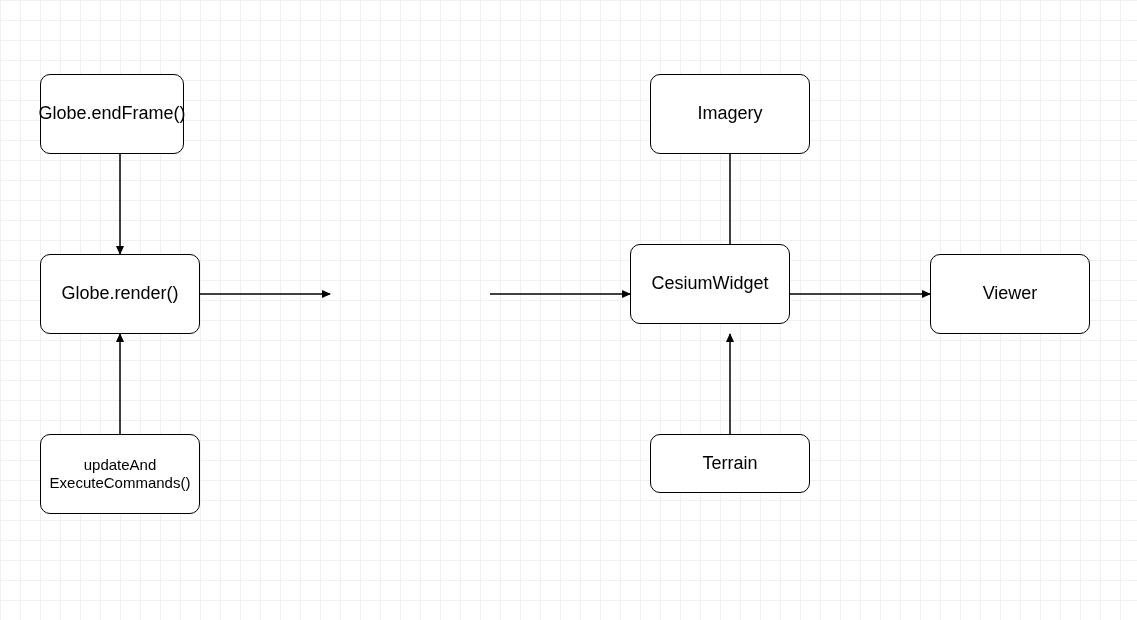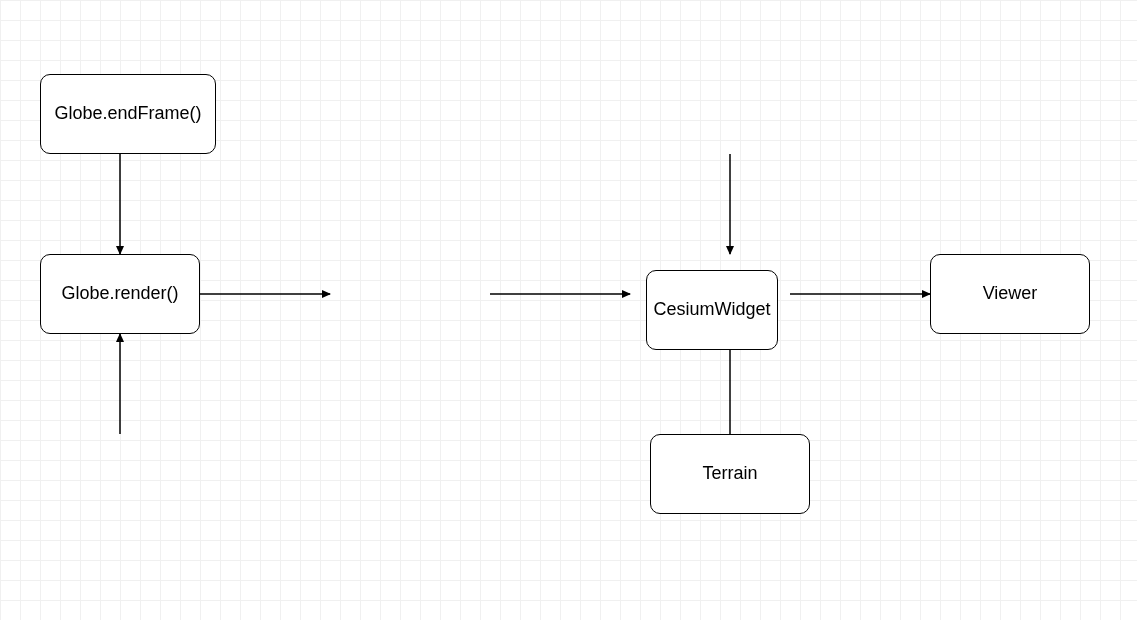--- a/index.html
+++ b/index.html
@@ -59,36 +59,43 @@
     </defs>
     <line x1="120" y1="154" stroke="#000" stroke-width="1.5" marker-end="url(#arrowhead)" x2="120" y2="254"></line>
     <line stroke="#000" stroke-width="1.5" marker-end="url(#arrowhead)" x1="120" y1="434" x2="120" y2="334"></line>
     <line stroke="#000" stroke-width="1.5" marker-end="url(#arrowhead)" x1="200" y1="294" x2="330" y2="294"></line>
     <line stroke="#000" stroke-width="1.5" marker-end="url(#arrowhead)" x1="490" y1="294" x2="630" y2="294"></line>
     <line stroke="#000" stroke-width="1.5" marker-end="url(#arrowhead)" x1="730" y1="154" x2="730" y2="254"></line>
     <line stroke="#000" stroke-width="1.5" marker-end="url(#arrowhead)" x1="730" y1="434" x2="730" y2="334"></line>
     <line stroke="#000" stroke-width="1.5" marker-end="url(#arrowhead)" x1="790" y1="294" x2="930" y2="294"></line>
   </svg>
 
-  <div class="node" style="left:40px; top:74px; width:176px; height:80px;">
+  <div class="node" style="left:40px; top:74px; width:144px; height:80px;">
     <span>Globe.endFrame()</span>
   </div>
 
   <div class="node" style="left:40px; top:254px; width:160px; height:80px;">
     <span>Globe.render()</span>
   </div>
 
+  <div class="node" style="left:40px; top:434px; width:160px; height:80px; font-size:15px;">
+    <span>updateAnd</span>
+    <span>ExecuteCommands()</span>
+  </div>
 
 
+  <div class="node" style="left:650px; top:74px; width:160px; height:80px;">
+    <span>Imagery</span>
+  </div>
 
-  <div class="node" style="left:630px; top:270px; width:132px; height:80px;margin-left:16px;">
+  <div class="node" style="left:630px; top:244px; width:160px; height:80px;">
     <span>CesiumWidget</span>
   </div>
 
-  <div class="node" style="left:650px; top:434px; width:160px; height:80px;">
+  <div class="node" style="left:650px; top:434px; width:160px; height:59px;">
     <span>Terrain</span>
   </div>
 
   <div class="node" style="left:930px; top:254px; width:160px; height:80px;">
     <span>Viewer</span>
   </div>
 
 </div>
 
 </body></html>

